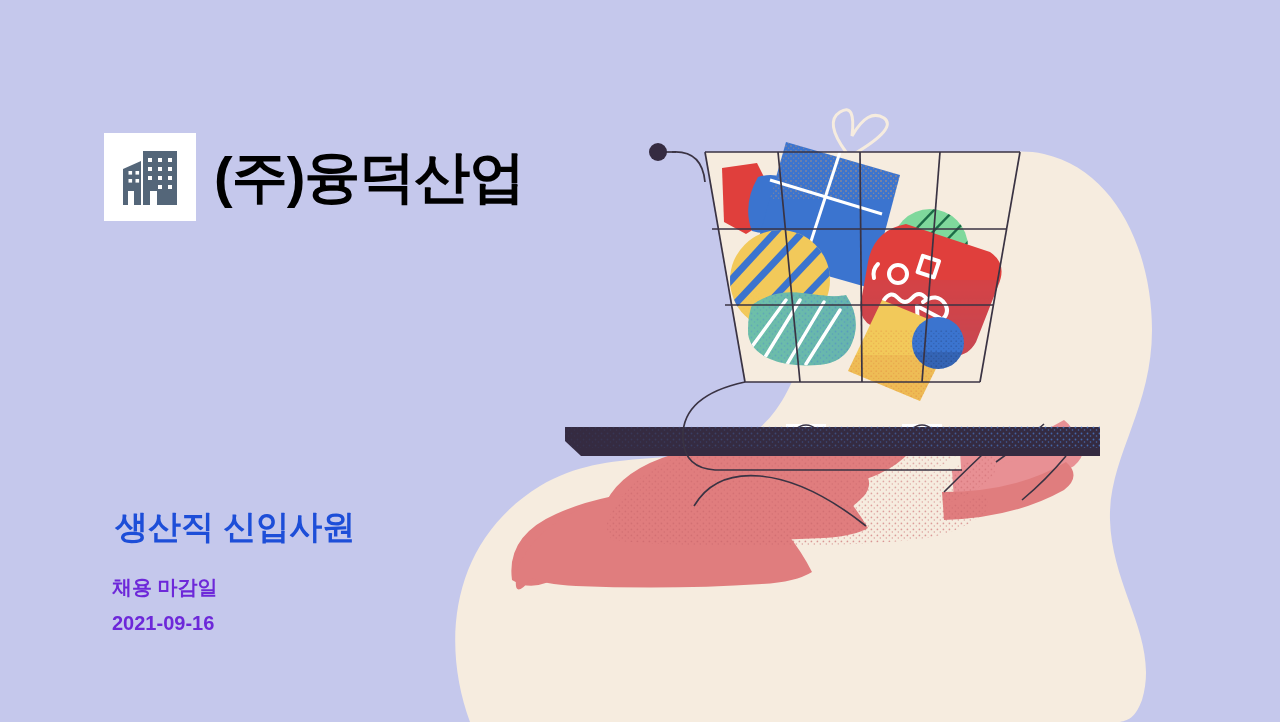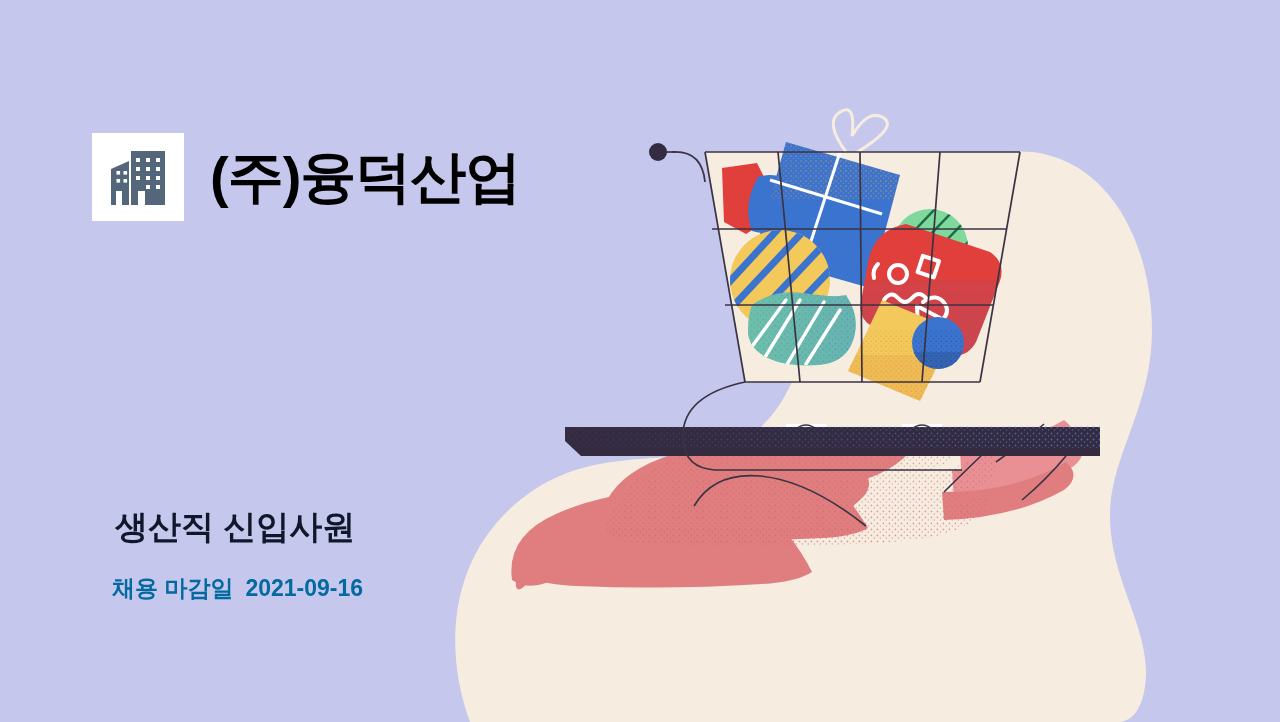--- a/index.html
+++ b/index.html
@@ -25,25 +25,25 @@
     left: 0;
     top: 0;
     width: 1280px;
     height: 722px;
     pointer-events: none;
   }
 
   
   #company-row {
     position: absolute;
-    left: 92px;
+    left: 104px;
     top: 133px;
     display: flex;
     align-items: center;
-    gap: 26px;
+    gap: 18px;
   }
   #company-logo {
     width: 92px;
     height: 88px;
     background: #ffffff;
     display: flex;
     align-items: center;
     justify-content: center;
     flex: none;
   }
@@ -56,35 +56,36 @@
     white-space: nowrap;
     line-height: 1;
   }
 
   #job-title {
     position: absolute;
     left: 115px;
     top: 507px;
     font-size: 33px;
     font-weight: 700;
-    color: #0f172a;
+    color: #1d4ed8;
     white-space: nowrap;
     line-height: 1.2;
   }
   #deadline-row {
     position: absolute;
     left: 112px;
     top: 575px;
-    font-size: 23px;
+    font-size: 20px;
     font-weight: 700;
-    color: #0369a1;
+    color: #6d28d9;
     white-space: nowrap;
     line-height: 1.2;
     display: flex;
     gap: 12px;
+    flex-direction: column;
   }
 </style>
 </head>
 <body>
 
 <div id="card">
 
   <svg id="illustration" viewBox="0 0 1280 722">
     <defs>
 

